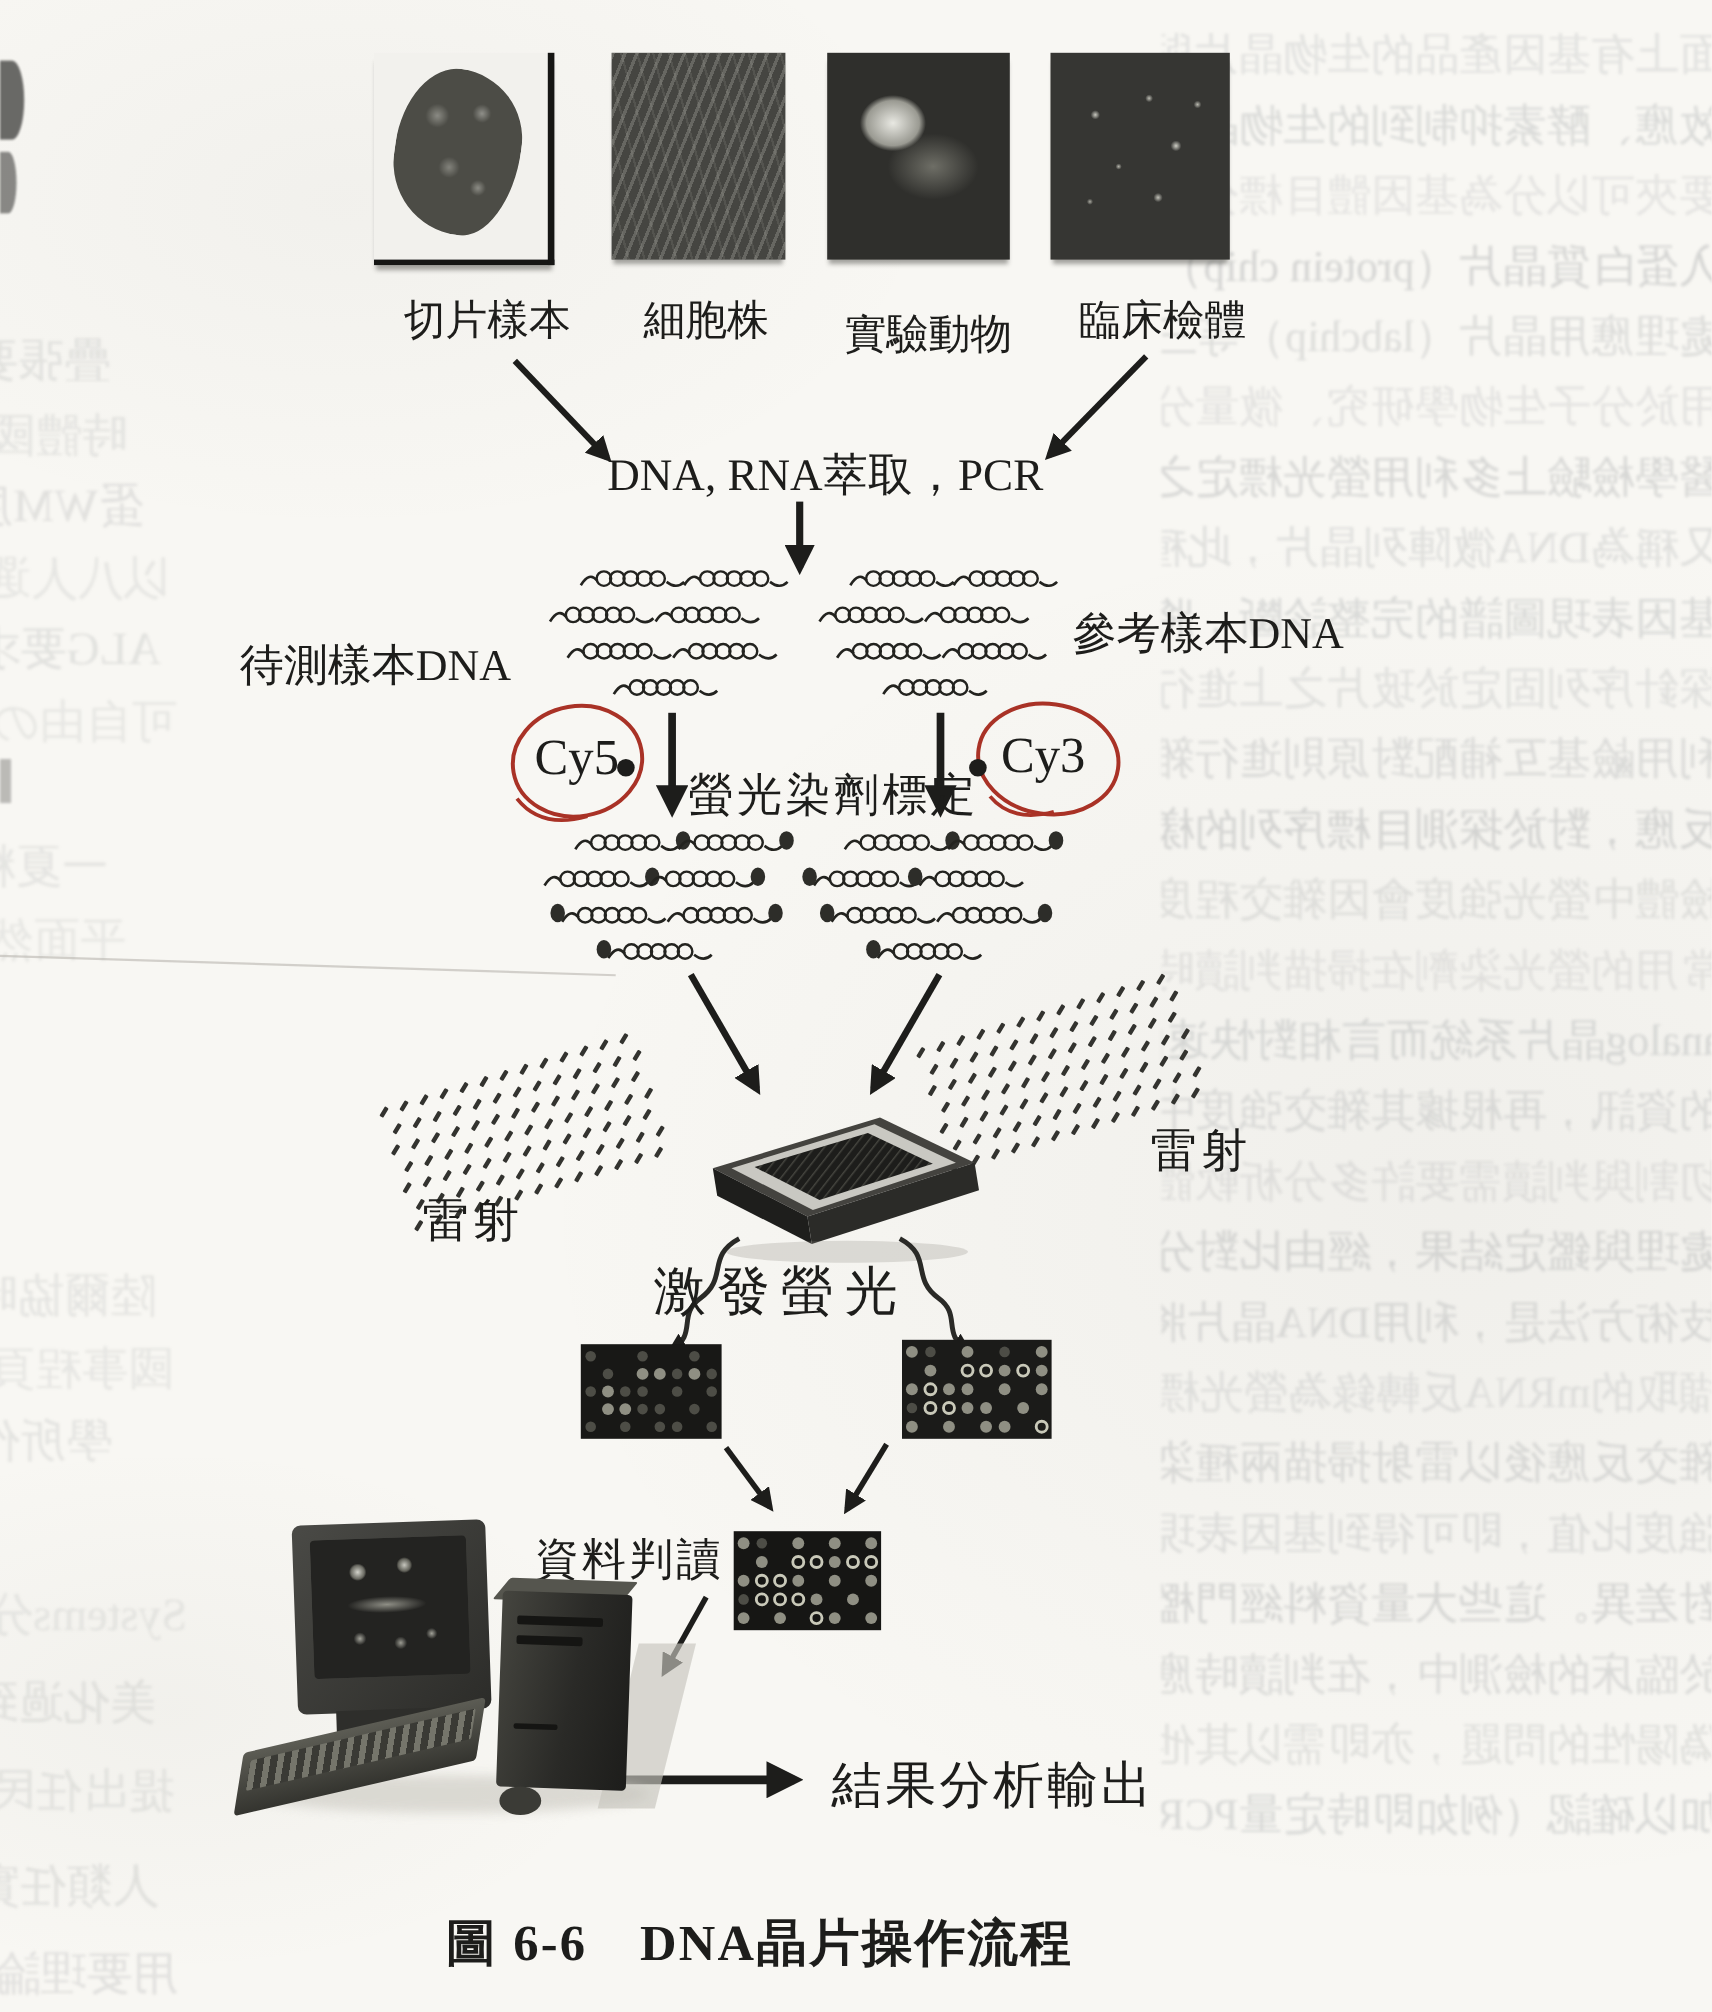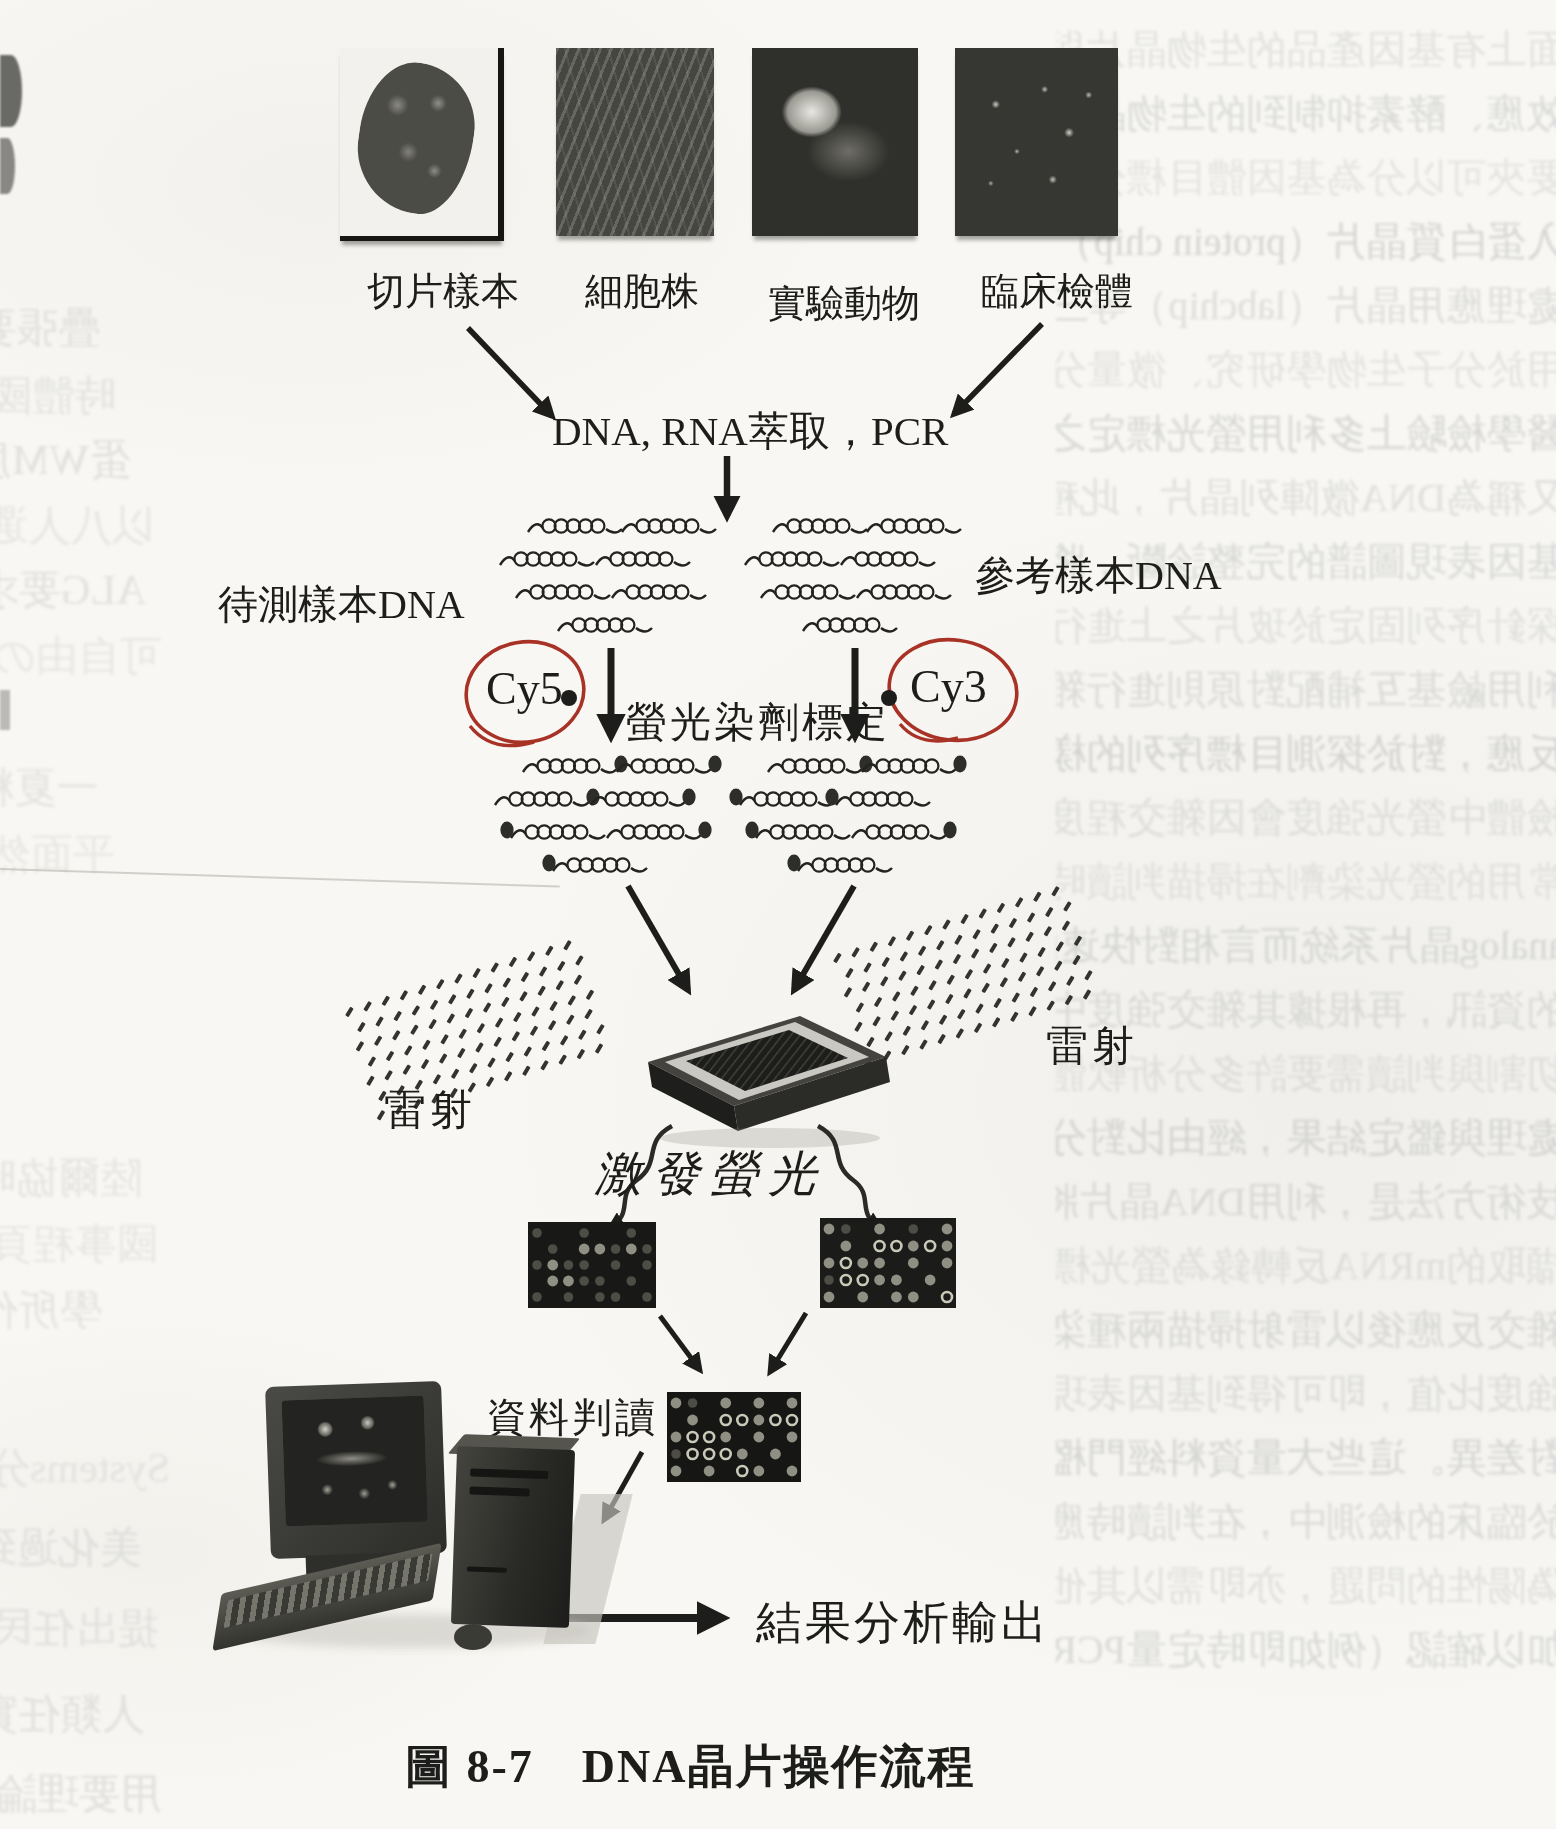--- a/index.html
+++ b/index.html
@@ -59,21 +59,21 @@
   
   .dtext{position:absolute;z-index:3;white-space:nowrap;}
   #t-extraction{left:552px;top:404px;font-size:41px;}
   #t-test-dna{left:218px;top:577px;font-size:40px;}
   #t-ref-dna{left:975px;top:548px;font-size:40px;}
   #t-cy5{left:486px;top:662px;font-size:46px;font-family:Liberation Serif, serif;}
   #t-cy3{left:910px;top:660px;font-size:46px;}
   #t-labeling{left:626px;top:695px;font-size:41px;letter-spacing:3px;}
   #t-laser-left{left:384px;top:1082px;font-size:42px;letter-spacing:4px;}
   #t-laser-right{left:1046px;top:1018px;font-size:42px;letter-spacing:4px;}
-  #t-excitation{left:594px;top:1142px;font-size:48px;letter-spacing:10px;font-style:italic;}
+  #t-excitation{left:594px;top:1142px;font-size:48px;letter-spacing:10px;}
   #t-reading{left:486px;top:1390px;font-size:40px;letter-spacing:3px;}
   #t-output{left:756px;top:1592px;font-size:46px;letter-spacing:3px;}
   #t-caption{left:405px;top:1736px;font-size:46px;letter-spacing:2px;font-weight:600;}
   
   .laser-block{position:absolute;z-index:2;}
   .laser-row{white-space:nowrap;height:10px;margin-bottom:8px;}
   .laser-dash{display:inline-block;width:10px;height:4px;background:#33332f;border-radius:1px;
     transform:rotate(-42deg);margin-right:9px;}
   
   #computer{position:absolute;left:210px;top:1378px;width:420px;height:280px;z-index:3;}
@@ -183,21 +183,21 @@
 <div class="dtext" id="t-test-dna">待測樣本DNA</div>
 <div class="dtext" id="t-ref-dna">參考樣本DNA</div>
 <div class="dtext" id="t-cy5">Cy5</div>
 <div class="dtext" id="t-cy3">Cy3</div>
 <div class="dtext" id="t-labeling">螢光染劑標定</div>
 <div class="dtext" id="t-laser-left">雷射</div>
 <div class="dtext" id="t-laser-right">雷射</div>
 <div class="dtext" id="t-excitation">激發螢光</div>
 <div class="dtext" id="t-reading">資料判讀</div>
 <div class="dtext" id="t-output">結果分析輸出</div>
-<div class="dtext" id="t-caption">圖 8-7　DNA晶片操作流程</div>
+<div class="dtext" id="t-caption">圖 6-6　DNA晶片操作流程</div>
 
 <div class="laser-block" id="laser-left" style="left:354px;top:962px;transform:rotate(-17deg);">
     <div class="laser-row" style="padding-left: 0px;"><span class="laser-dash"></span><span class="laser-dash"></span><span class="laser-dash"></span><span class="laser-dash"></span><span class="laser-dash"></span><span class="laser-dash"></span><span class="laser-dash"></span><span class="laser-dash"></span><span class="laser-dash"></span><span class="laser-dash"></span><span class="laser-dash"></span><span class="laser-dash"></span><span class="laser-dash"></span></div>
     <div class="laser-row" style="padding-left: 7px;"><span class="laser-dash"></span><span class="laser-dash"></span><span class="laser-dash"></span><span class="laser-dash"></span><span class="laser-dash"></span><span class="laser-dash"></span><span class="laser-dash"></span><span class="laser-dash"></span><span class="laser-dash"></span><span class="laser-dash"></span><span class="laser-dash"></span><span class="laser-dash"></span><span class="laser-dash"></span></div>
     <div class="laser-row" style="padding-left: 0px;"><span class="laser-dash"></span><span class="laser-dash"></span><span class="laser-dash"></span><span class="laser-dash"></span><span class="laser-dash"></span><span class="laser-dash"></span><span class="laser-dash"></span><span class="laser-dash"></span><span class="laser-dash"></span><span class="laser-dash"></span><span class="laser-dash"></span><span class="laser-dash"></span><span class="laser-dash"></span></div>
     <div class="laser-row" style="padding-left: 7px;"><span class="laser-dash"></span><span class="laser-dash"></span><span class="laser-dash"></span><span class="laser-dash"></span><span class="laser-dash"></span><span class="laser-dash"></span><span class="laser-dash"></span><span class="laser-dash"></span><span class="laser-dash"></span><span class="laser-dash"></span><span class="laser-dash"></span><span class="laser-dash"></span><span class="laser-dash"></span></div>
     <div class="laser-row" style="padding-left: 0px;"><span class="laser-dash"></span><span class="laser-dash"></span><span class="laser-dash"></span><span class="laser-dash"></span><span class="laser-dash"></span><span class="laser-dash"></span><span class="laser-dash"></span><span class="laser-dash"></span><span class="laser-dash"></span><span class="laser-dash"></span><span class="laser-dash"></span><span class="laser-dash"></span><span class="laser-dash"></span></div>
     <div class="laser-row" style="padding-left: 7px;"><span class="laser-dash"></span><span class="laser-dash"></span><span class="laser-dash"></span><span class="laser-dash"></span><span class="laser-dash"></span><span class="laser-dash"></span><span class="laser-dash"></span><span class="laser-dash"></span><span class="laser-dash"></span><span class="laser-dash"></span><span class="laser-dash"></span><span class="laser-dash"></span><span class="laser-dash"></span></div>
     <div class="laser-row" style="padding-left: 0px;"><span class="laser-dash"></span><span class="laser-dash"></span><span class="laser-dash"></span><span class="laser-dash"></span><span class="laser-dash"></span><span class="laser-dash"></span><span class="laser-dash"></span><span class="laser-dash"></span><span class="laser-dash"></span><span class="laser-dash"></span><span class="laser-dash"></span><span class="laser-dash"></span><span class="laser-dash"></span></div>
   </div>

